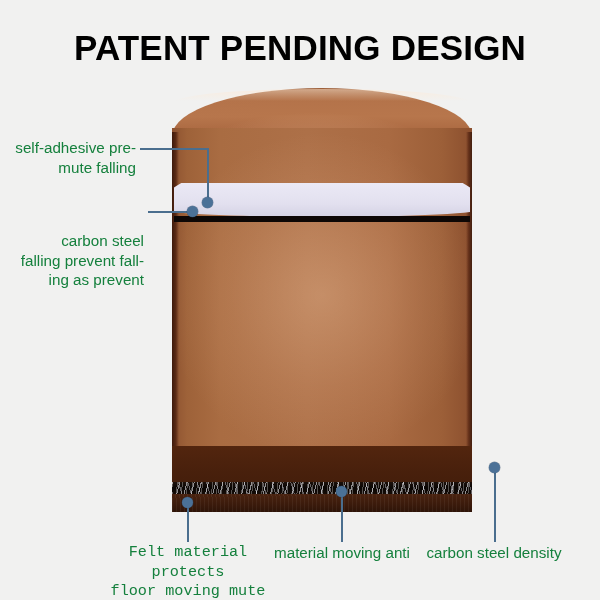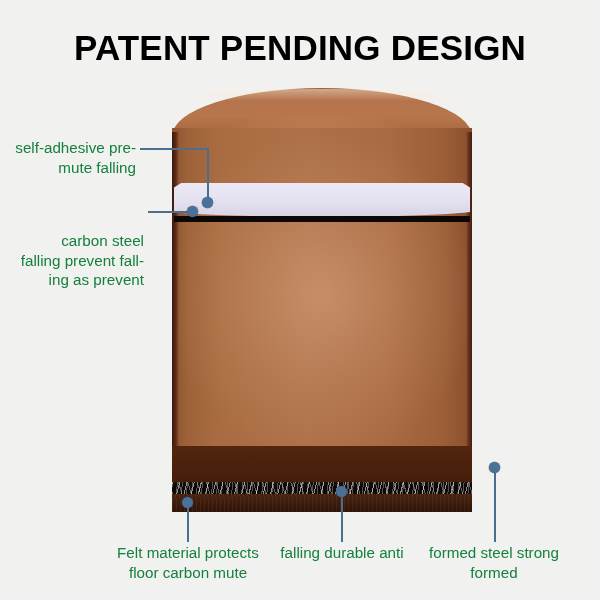--- a/index.html
+++ b/index.html
@@ -274,27 +274,26 @@
     <div>self-adhesive pre-</div>
     <div>mute falling</div>
   </div>
 
   <div class="anno anno-left" style="left:0px; top:202px; width:144px;margin-top:29px;">
     <div>carbon steel</div>
     <div>falling prevent fall-</div>
     <div>ing as prevent</div>
   </div>
 
-  <div class="anno anno-bottom" style="left:105px; top:543px; width:166px;">
+  <div class="anno anno-bottom" style="left:105px; top:543px; width:166px;font-family:Liberation Mono, monospace;">
     <div>Felt material protects</div>
-    <div>floor carbon mute</div>
+    <div>floor moving mute</div>
   </div>
 
   <div class="anno anno-bottom" style="left:266px; top:543px; width:152px;">
-    <div>falling durable anti</div>
+    <div>material moving anti</div>
   </div>
 
   <div class="anno anno-bottom" style="left:418px; top:543px; width:152px;">
-    <div>formed steel strong</div>
-    <div>formed</div>
+    <div>carbon steel density</div>
   </div>
 
 </div>
 
 </body></html>

